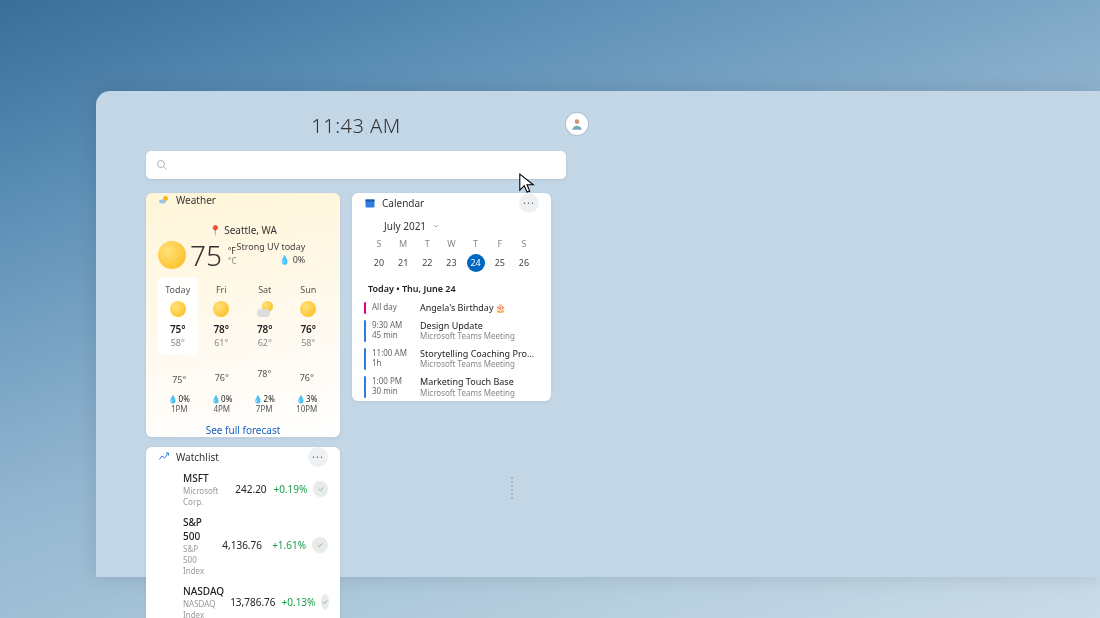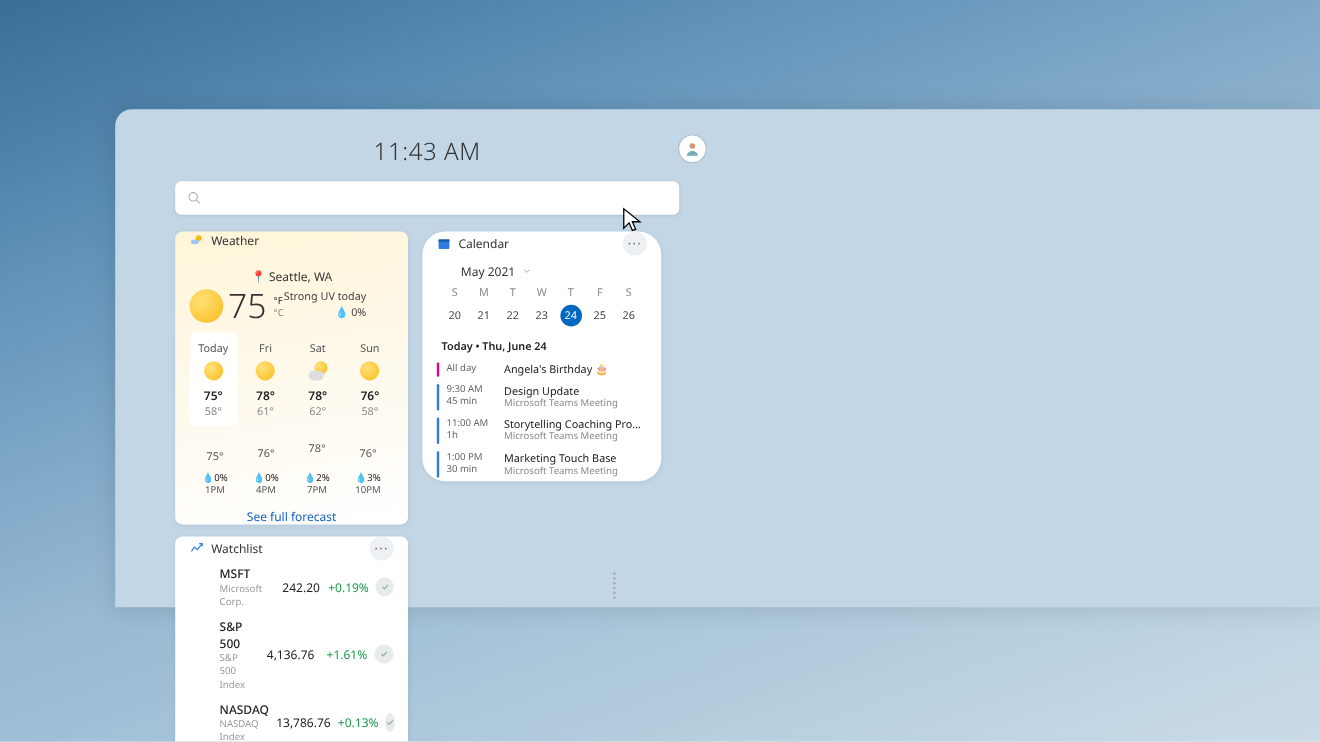--- a/index.html
+++ b/index.html
@@ -1,17 +1,17 @@
 <!DOCTYPE html>
 <html><head>
 <meta charset="utf-8">
 <style>
   html,body{margin:0;padding:0;width:1100px;height:618px;overflow:hidden;font-family:"Segoe UI",system-ui,sans-serif;}
   body{background:linear-gradient(160deg,#3a6d98 0%,#5b8eb5 20%,#93b6d1 50%,#b5cede 80%,#cbdbe8 100%);position:relative;}
-  .desktop{position:absolute;left:96px;top:91px;width:1004px;height:415px;background:#c2d6e6;border-top-left-radius:14px;box-shadow:0 0 20px rgba(0,0,0,.12);}
+  .desktop{position:absolute;left:96px;top:91px;width:1004px;height:486px;background:#c2d6e6;border-top-left-radius:14px;box-shadow:0 0 20px rgba(0,0,0,.12);}
   .widgets-panel{position:absolute;left:20px;top:12px;width:480px;}
   .time-row{display:flex;align-items:center;justify-content:center;position:relative;height:44px;}
   .time{font-size:20px;font-weight:300;color:#333;letter-spacing:.5px;}
   .avatar{position:absolute;right:8px;top:10px;width:22px;height:22px;border-radius:50%;background:#fff;box-shadow:0 0 0 1px rgba(0,0,0,.1);display:flex;align-items:center;justify-content:center;}
   .avatar svg{width:14px;height:14px;}
   .search{margin:4px 30px 0 30px;height:28px;background:#fff;border-radius:5px;display:flex;align-items:center;padding:0 10px;box-shadow:0 1px 3px rgba(0,0,0,.08);}
   .search svg{width:12px;height:12px;opacity:.5;margin-right:8px;}
   .search input{border:0;outline:0;font-size:11px;color:#555;flex:1;background:transparent;}
   .grid{display:flex;gap:12px;margin:14px 30px 0 30px;align-items:flex-start;}
   .col{display:flex;flex-direction:column;gap:10px;}
@@ -51,21 +51,21 @@
   .watch{width:170px;}
   .wl-row{display:flex;align-items:center;padding:4px 0;gap:6px;}
   .wl-name{flex:1;margin-left:25px;}
   .wl-sym{font-size:10px;color:#222;font-weight:500;}
   .wl-full{font-size:8px;color:#999;}
   .wl-price{font-size:10px;color:#222;width:46px;text-align:right;}
   .wl-chg{font-size:10px;color:#1a9e4a;width:38px;text-align:right;}
   .wl-chip{width:16px;height:16px;border-radius:50%;background:#e7ece7;display:flex;align-items:center;justify-content:center;}
   .wl-chip svg{width:8px;height:8px;}
   
-  .calendar{width:175px;border-radius:19px;}
+  .calendar{width:175px;}
   .cal-month{display:flex;align-items:center;gap:6px;font-size:10px;color:#333;margin:6px 0 2px 20px;cursor:pointer;}
   .cal-head,.cal-dates{display:flex;justify-content:space-between;font-size:9px;padding:2px 6px;}
   .cal-head span{width:18px;text-align:center;color:#888;}
   .cal-dates span{width:18px;height:18px;line-height:18px;text-align:center;border-radius:50%;color:#444;}
   .cal-dates span.sel{background:#0067c0;color:#fff;}
   .cal-today{font-size:9px;font-weight:600;color:#222;margin:8px 0 4px 4px;}
   .evt{display:flex;gap:6px;padding:3px 0;}
   .evt .bar{width:2px;border-radius:2px;}
   .evt .t{width:42px;font-size:8px;color:#666;line-height:1.3;}
   .evt .d{flex:1;font-size:8px;color:#333;line-height:1.3;}
@@ -233,21 +233,21 @@
             <svg width="12" height="12" viewBox="0 0 24 24">
                 <rect x="3" y="5" width="18" height="16" rx="2" fill="#2f7de0"></rect>
                 <rect x="3" y="5" width="18" height="4" fill="#1a5ca8"></rect>
               </svg>
             <span>Calendar</span>
             <div class="more">
                 <span>⋯</span>
               </div>
           </div>
           <div class="cal-month">
-            <span>May 2021</span>
+            <span>July 2021</span>
             <svg width="8" height="8" viewBox="0 0 24 24">
                 <polyline points="6,9 12,15 18,9" fill="none" stroke="#888" stroke-width="2"></polyline>
               </svg>
           </div>
           <div class="cal-head" id="calhead">
               <span>S</span>
               <span>M</span>
               <span>T</span>
               <span>W</span>
               <span>T</span>

